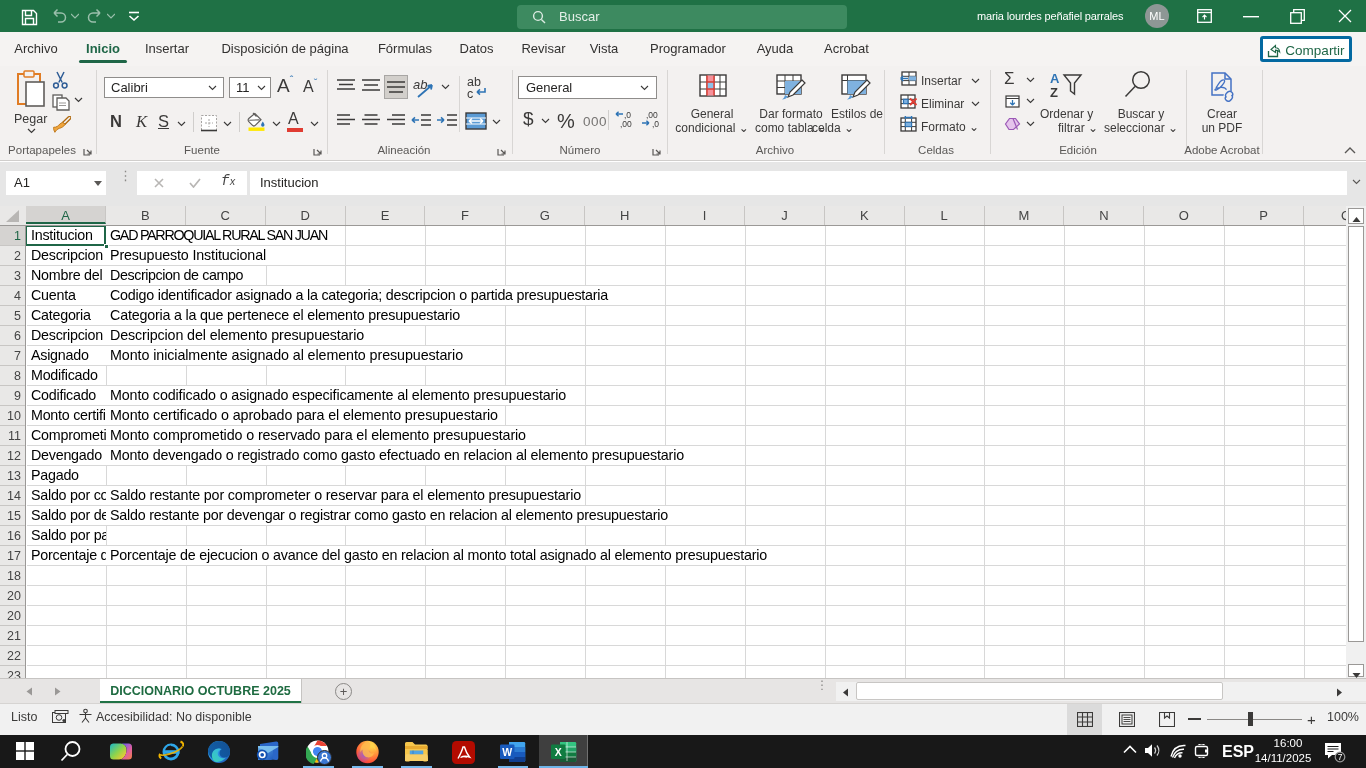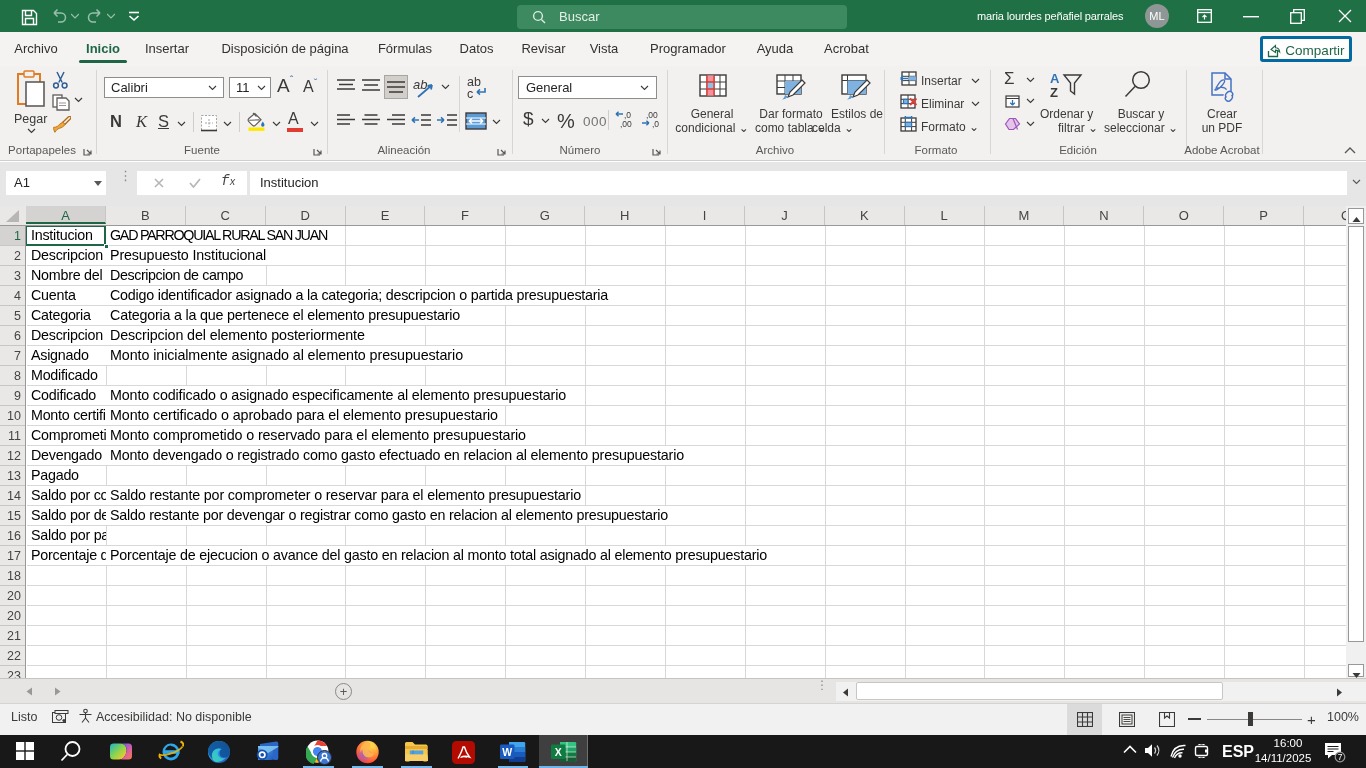--- a/index.html
+++ b/index.html
@@ -352,21 +352,21 @@
     <svg class="abs" style="left:971px;top:35px" width="9" height="6" viewBox="0 0 9 6">
         <path d="M1 1 l3.5 3.5 L8 1" fill="none" stroke="#3b3a39" stroke-width="1.1"></path>
       </svg>
     <svg class="abs" style="left:900px;top:50px" width="17" height="16" viewBox="0 0 17 16">
       <rect x="1" y="2" width="15" height="13" fill="#fff" stroke="#3b3a39" stroke-width="1.3"></rect>
       <path d="M1 6.3 h15 M1 10.6 h15 M5.3 2 v13 M11.6 2 v13" stroke="#3b3a39" stroke-width="1"></path>
       <rect x="5.3" y="6.3" width="6.3" height="4.3" fill="#7fb2e0" stroke="#2e74b5" stroke-width="1"></rect>
       <path d="M5.3 1.5 h6.3 M5.3 0 v3 M11.6 0 v3" stroke="#2e74b5" stroke-width="1.4"></path>
     </svg>
     <div class="ribtxt" style="left:921px;top:54px">Formato ⌄</div>
-    <div class="glabel" style="left:856px">Formato</div>
+    <div class="glabel" style="left:856px">Celdas</div>
 
     <div class="abs" style="left:1004px;top:3px;font-size:17px;color:#3b3a39">Σ</div>
     <svg class="abs" style="left:1026px;top:11px" width="9" height="6" viewBox="0 0 9 6">
         <path d="M1 1 l3.5 3.5 L8 1" fill="none" stroke="#3b3a39" stroke-width="1.1"></path>
       </svg>
     <svg class="abs" style="left:1005px;top:29px" width="15" height="13" viewBox="0 0 15 13">
       <rect x="1" y="1" width="13" height="11" fill="#fff" stroke="#3b3a39" stroke-width="1.2"></rect>
       <path d="M1 3.5 h13" stroke="#3b3a39" stroke-width="1"></path>
       <path d="M7.5 5 v5 M7.5 10 l-2.3-2.2 M7.5 10 l2.3-2.2" stroke="#2e74b5" stroke-width="1.3" fill="none"></path>
     </svg>
@@ -437,21 +437,21 @@
     <div class="bcell" style="letter-spacing:-1.265px;top:0px">GAD PARROQUIAL RURAL SAN JUAN</div>
     <div class="acell" style="top:20px">Descripcion</div>
     <div class="bcell" style="letter-spacing:-0.150px;top:20px">Presupuesto Institucional</div>
     <div class="acell" style="top:40px">Nombre del campo</div>
     <div class="bcell" style="letter-spacing:-0.423px;top:40px">Descripcion de campo</div>
     <div class="acell" style="top:60px">Cuenta</div>
     <div class="bcell" style="letter-spacing:-0.227px;top:60px">Codigo identificador asignado a la categoria; descripcion o partida presupuestaria</div>
     <div class="acell" style="top:80px">Categoria</div>
     <div class="bcell" style="letter-spacing:-0.197px;top:80px">Categoria a la que pertenece el elemento presupuestario</div>
     <div class="acell" style="top:100px">Descripcion</div>
-    <div class="bcell" style="letter-spacing:-0.130px;top:100px">Descripcion del elemento posteriormente</div>
+    <div class="bcell" style="letter-spacing:-0.130px;top:100px">Descripcion del elemento presupuestario</div>
     <div class="acell" style="top:120px">Asignado</div>
     <div class="bcell" style="letter-spacing:-0.086px;top:120px">Monto inicialmente asignado al elemento presupuestario</div>
     <div class="acell" style="top:140px">Modificado</div>
     <div class="acell" style="top:160px">Codificado</div>
     <div class="bcell" style="letter-spacing:-0.139px;top:160px">Monto codificado o asignado especificamente al elemento presupuestario</div>
     <div class="acell" style="top:180px">Monto certificado</div>
     <div class="bcell" style="letter-spacing:-0.104px;top:180px">Monto certificado o aprobado para el elemento presupuestario</div>
     <div class="acell" style="top:200px">Comprometido</div>
     <div class="bcell" style="letter-spacing:-0.110px;top:200px">Monto comprometido o reservado para el elemento presupuestario</div>
     <div class="acell" style="top:220px">Devengado</div>
@@ -524,20 +524,21 @@
           <path d="M0.5 1 L4.5 6 L8.5 1 z" fill="#3b3a39"></path>
         </svg></div>
   </div>
   <div id="sheetbar">
     <svg class="abs" style="left:25px;top:8px" width="8" height="9" viewBox="0 0 8 9">
         <path d="M7 0.5 L1.5 4.5 L7 8.5 z" fill="#9a9896"></path>
       </svg>
     <svg class="abs" style="left:54px;top:8px" width="8" height="9" viewBox="0 0 8 9">
         <path d="M1 0.5 L6.5 4.5 L1 8.5 z" fill="#9a9896"></path>
       </svg>
+    <div id="stab">DICCIONARIO OCTUBRE 2025</div>
     <div class="abs" style="left:335px;top:4px;width:17px;height:17px;border-radius:50%;border:1px solid #8a8886;color:#5a5856;font-size:13px;line-height:15px;text-align:center">+</div>
     <div class="abs" style="left:816px;top:4px;color:#8a8886;font-size:12px;line-height:5px">⋮</div>
     <div class="abs" style="left:836px;top:3px;width:1366px;height:19px;background:#f1f1f1"></div>
     <div class="abs" style="left:837px;top:4px;width:16px;height:17px;background:#f1f1f1;text-align:center"><svg style="margin-top:4px" width="7" height="9" viewBox="0 0 7 9">
           <path d="M6 0.5 L1 4.5 L6 8.5 z" fill="#3b3a39"></path>
         </svg></div>
     <div class="abs" style="left:856px;top:3px;width:367px;height:18px;background:#fff;border:1px solid #c8c6c4;border-radius:2px"></div>
     <div class="abs" style="left:1331px;top:4px;width:16px;height:17px;background:#f1f1f1;text-align:center"><svg style="margin-top:4px" width="7" height="9" viewBox="0 0 7 9">
           <path d="M1 0.5 L6 4.5 L1 8.5 z" fill="#3b3a39"></path>
         </svg></div>

